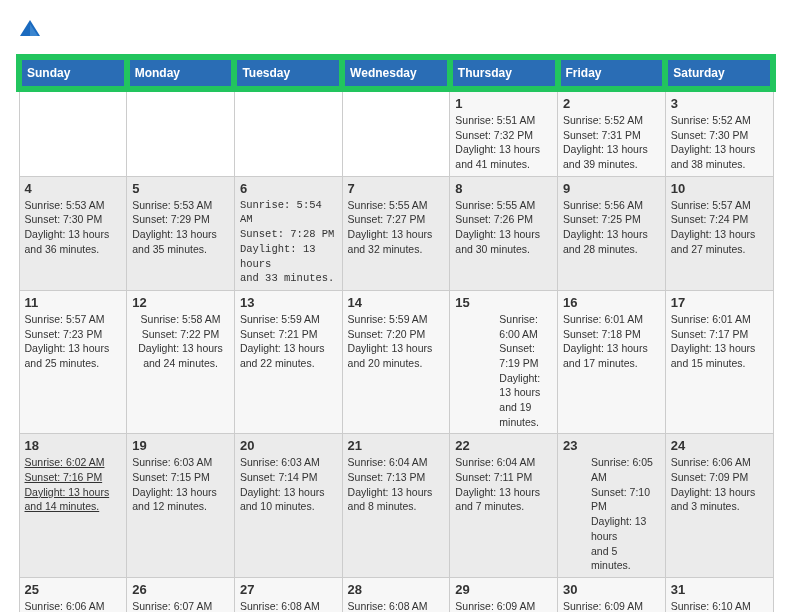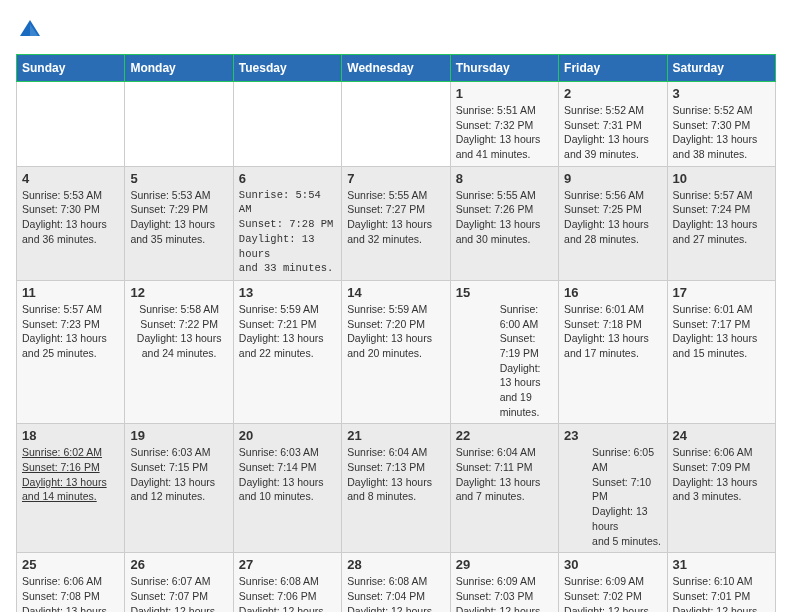--- a/index.html
+++ b/index.html
@@ -34,21 +34,21 @@
       width: 100%;
       border-collapse: collapse;
       font-size: 11px;
     }
     thead tr th {
       background-color: #2a6db5;
       color: #fff;
       text-align: left;
       padding: 6px 5px;
       font-size: 12px;
-      border: 1px solid #22c55e;
+      border: 6px solid #22c55e;
     }
     tbody tr td {
       border: 1px solid #ccc;
       vertical-align: top;
       padding: 4px 5px;
       width: calc(100% / 7);
       min-height: 80px;
       background: #fff;
     }
     tbody tr:nth-child(odd) td {

